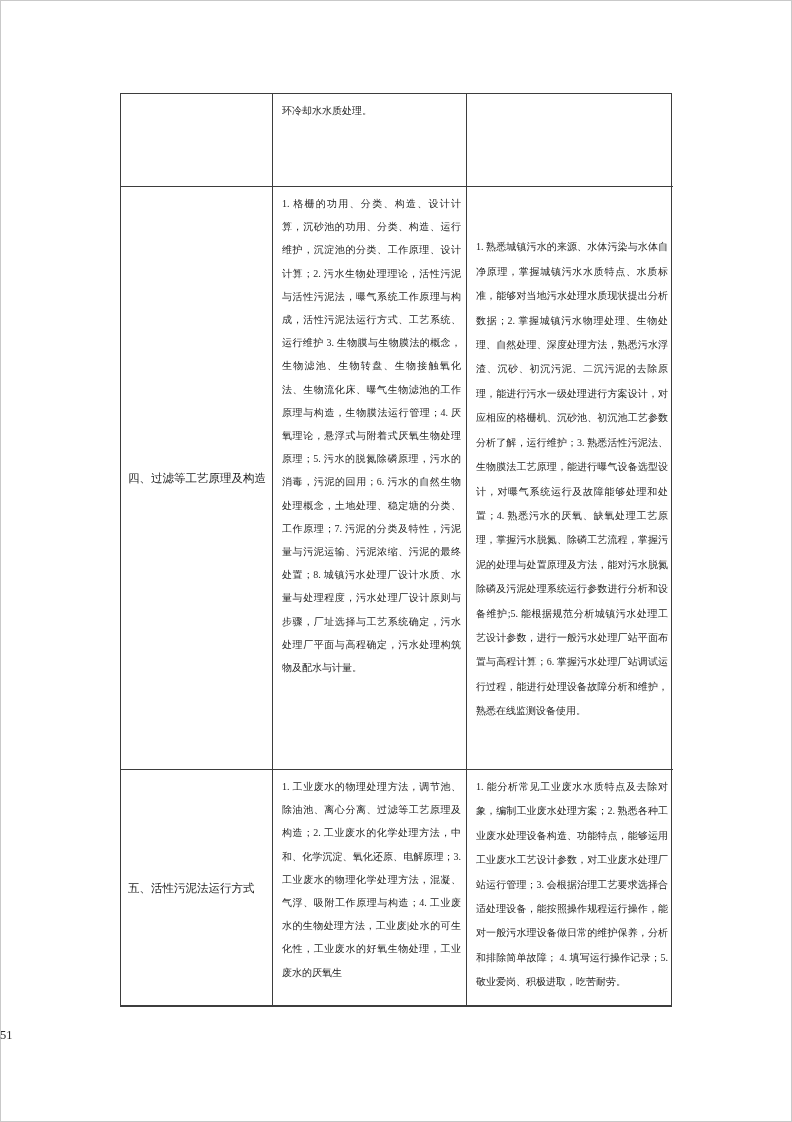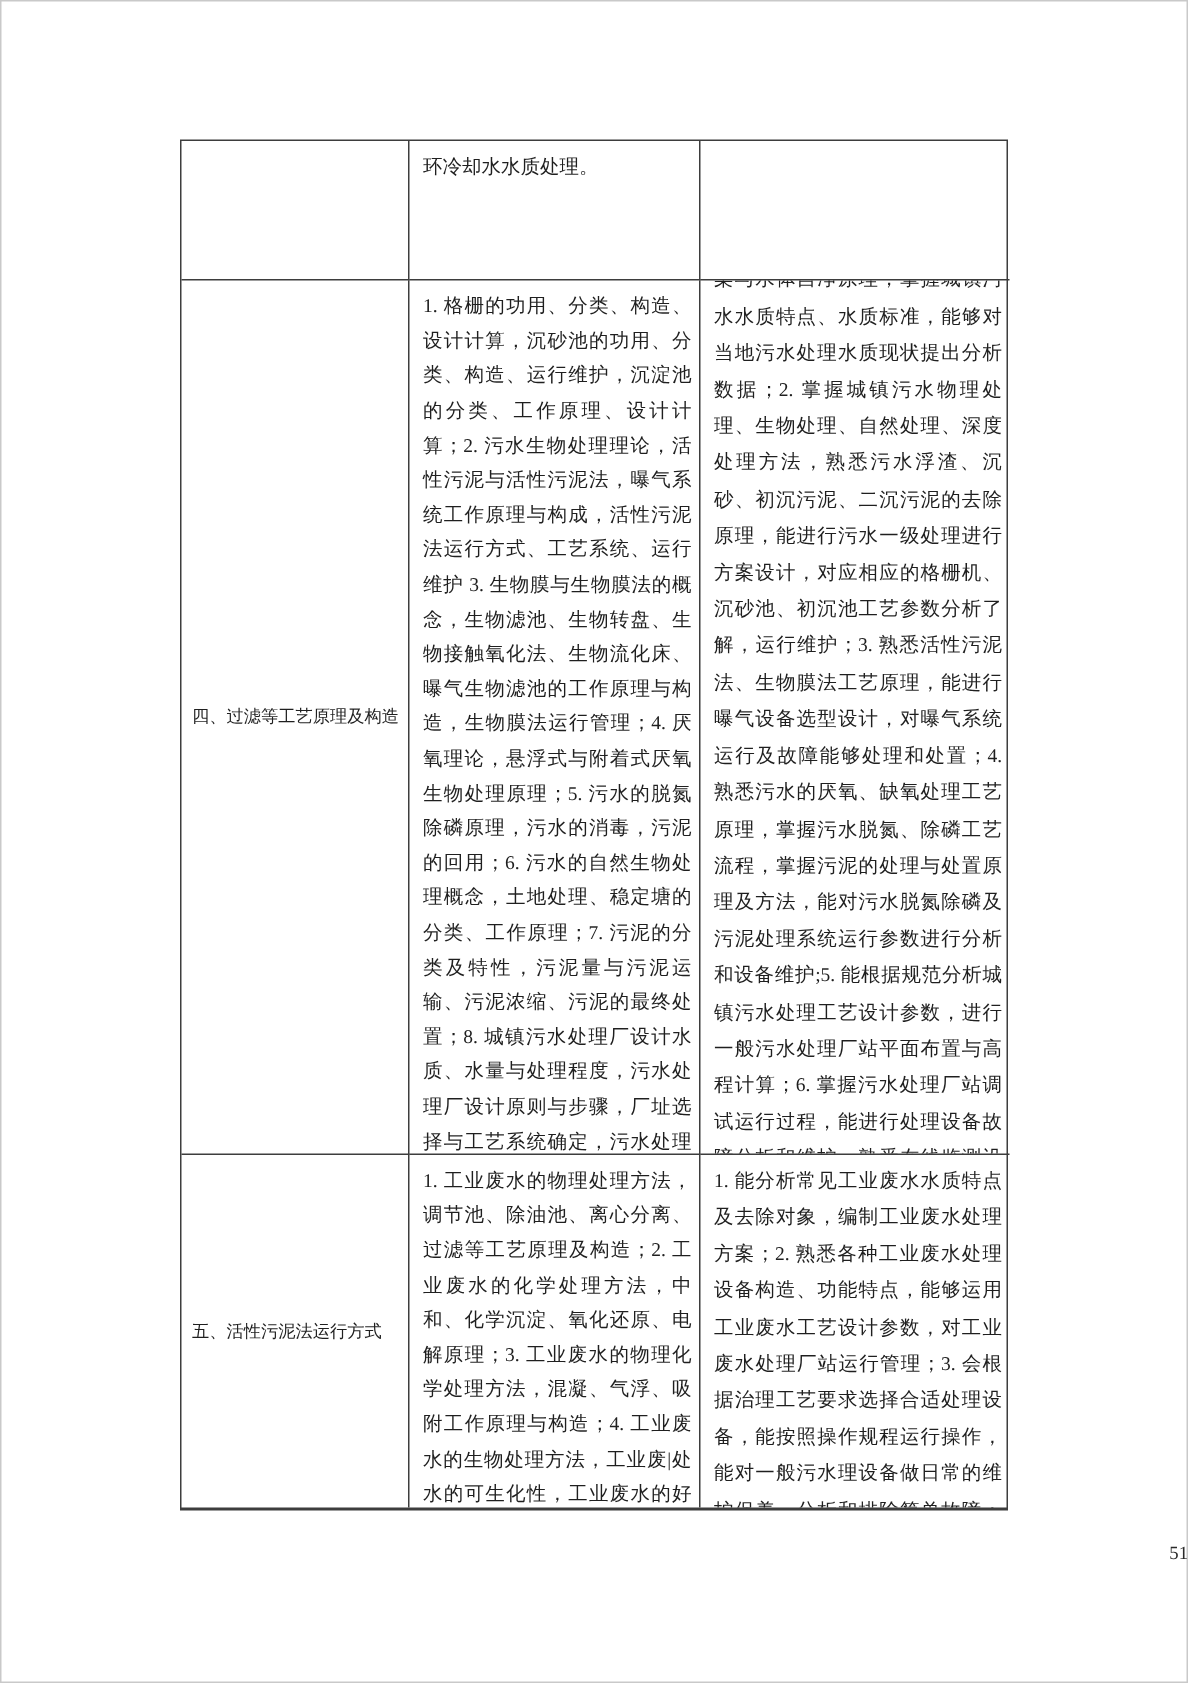--- a/index.html
+++ b/index.html
@@ -40,34 +40,34 @@
     align-items: center;
     justify-content: flex-start;
     padding: 4px 4px 4px 7px;
     font-size: 11.5px;
     line-height: 18px;
     white-space: nowrap;
     letter-spacing: 0px;
   }
   .cell-body {
     padding: 5px 5px 2px 9px;
-    font-size: 13px;
+    font-size: 10px;
     text-align: justify;
     text-justify: inter-ideograph;
   }
   .lh-mid { line-height: 23.2px; }
   .lh-wide { line-height: 24.4px; }
   .v-center { display: flex; align-items: center; }
   .v-center > span { display: block; width: 100%; }
   .page-number {
     position: absolute;
     left: 0;
     top: 1028px;
     width: 792px;
-    text-align: right;
+    text-align: left;
     font-size: 12.5px;
     color: #2a2a2a;
   }
 </style>
 </head>
 <body>
 
 <div class="page">
 
   <div class="doc-table">

